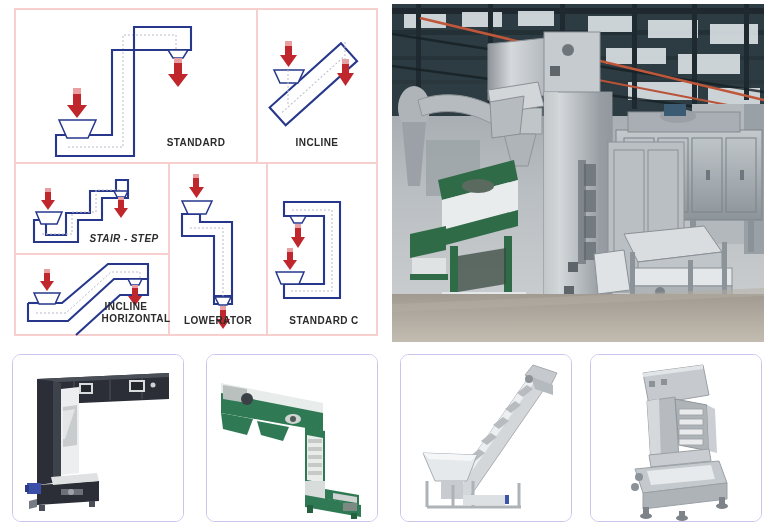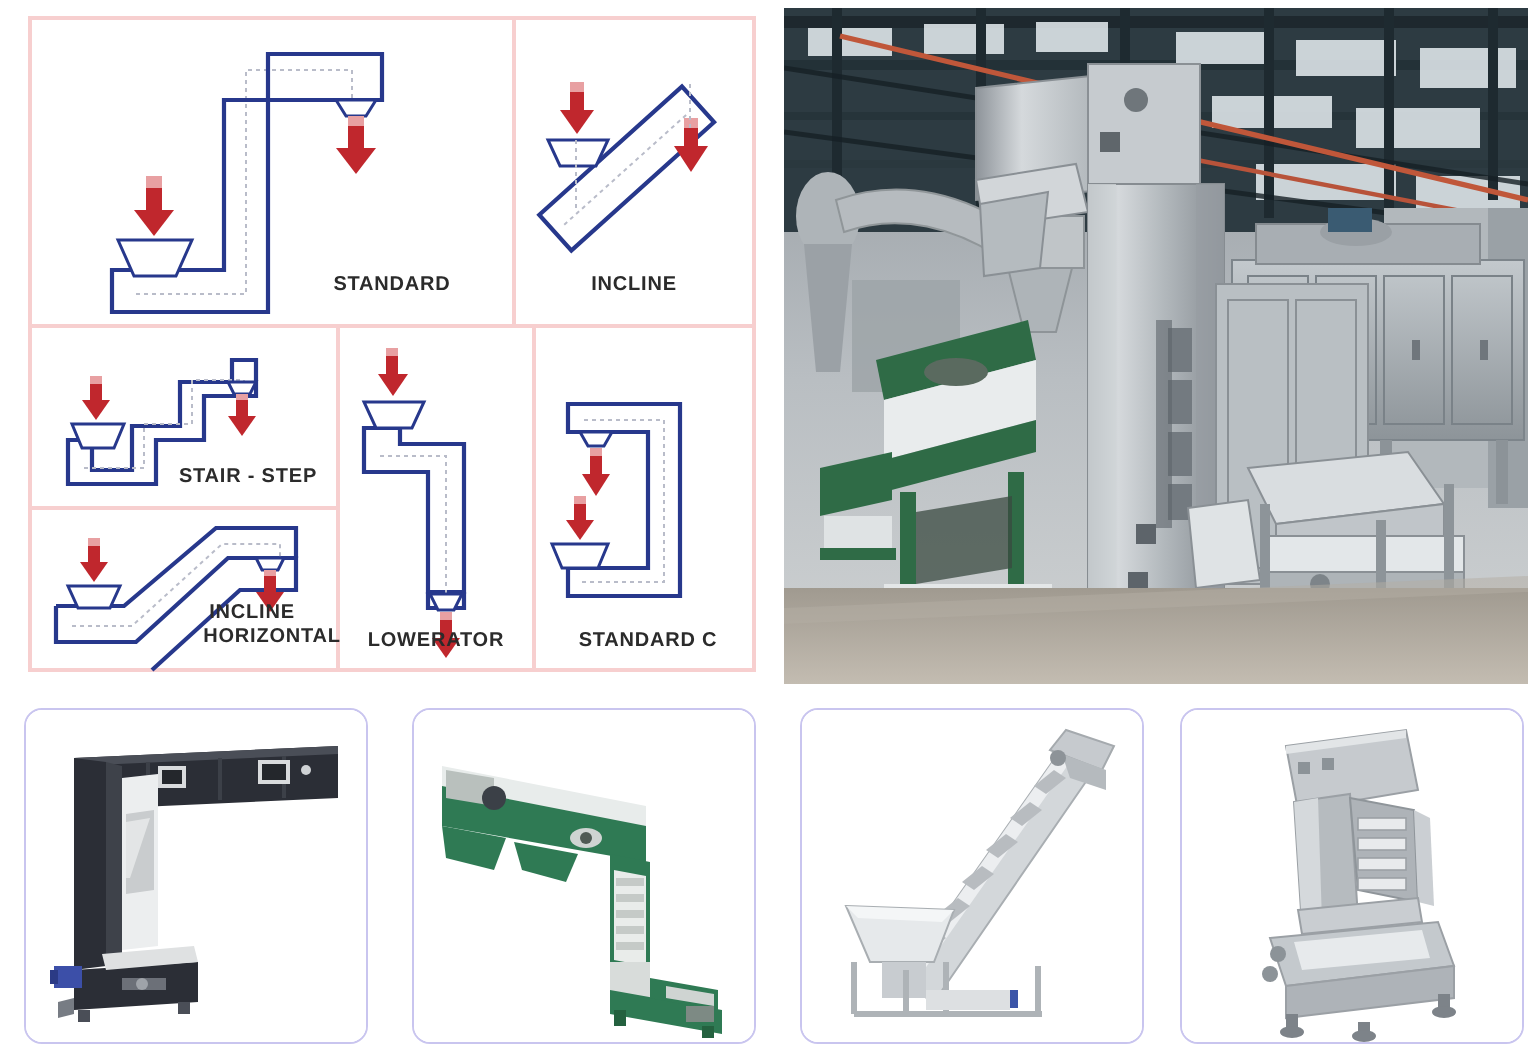--- a/index.html
+++ b/index.html
@@ -104,21 +104,21 @@
             <rect x="84" y="54" width="7" height="11" fill="#c0272d"></rect>
             <polygon points="79,63 96,63 87.5,76" fill="#c0272d"></polygon>
             <rect x="84" y="49" width="7" height="5" fill="#e8a0a2"></rect>
           </g>
           <line class="pipe-thin" x1="30" y1="60" x2="30" y2="96"></line>
           <line class="pipe-thin" x1="87" y1="32" x2="87" y2="56"></line>
         </svg>
         <div class="label" style="left:19px;top:128px;width:80px;">INCLINE</div>
       </div>
 
-      <div class="cell" style="left:0;top:154px;width:152px;height:89px;">
+      <div class="cell" style="left:0;top:154px;width:152px;height:89px;font-style:italic;">
         <svg width="152" height="89" viewBox="0 0 152 89">
           <path class="pipe" d="M 18 56 L 18 78 L 62 78 L 62 56 L 86 56 L 86 34 L 112 34 L 112 16
                                  L 100 16 L 100 27 L 74 27 L 74 49 L 50 49 L 50 71 L 30 71 L 30 56 Z"></path>
           <path class="pipe-thin" d="M 26 70 L 56 70 L 56 48 L 80 48 L 80 26 L 106 26 L 106 34"></path>
 
           <g>
             <path class="hopper" d="M 20 48 L 46 48 L 41 60 L 25 60 Z"></path>
           </g>
           <g class="arrow">
             <rect x="29" y="28" width="6" height="9" fill="#c0272d"></rect>

